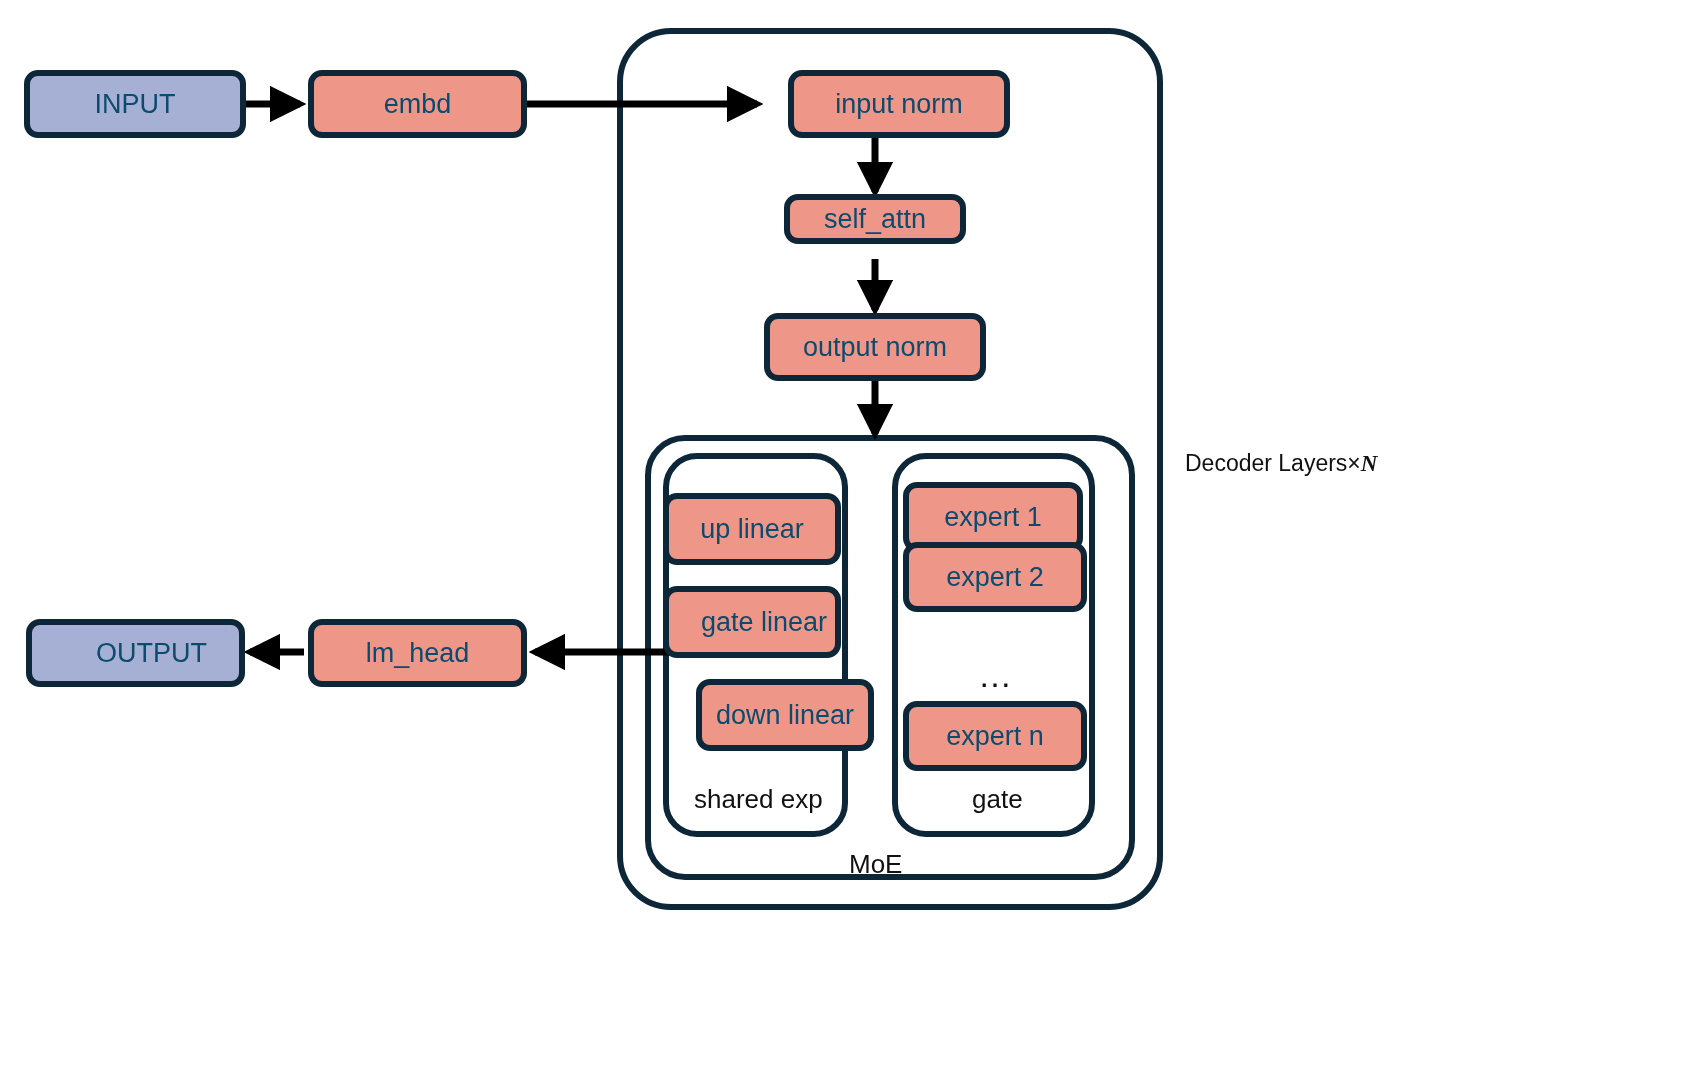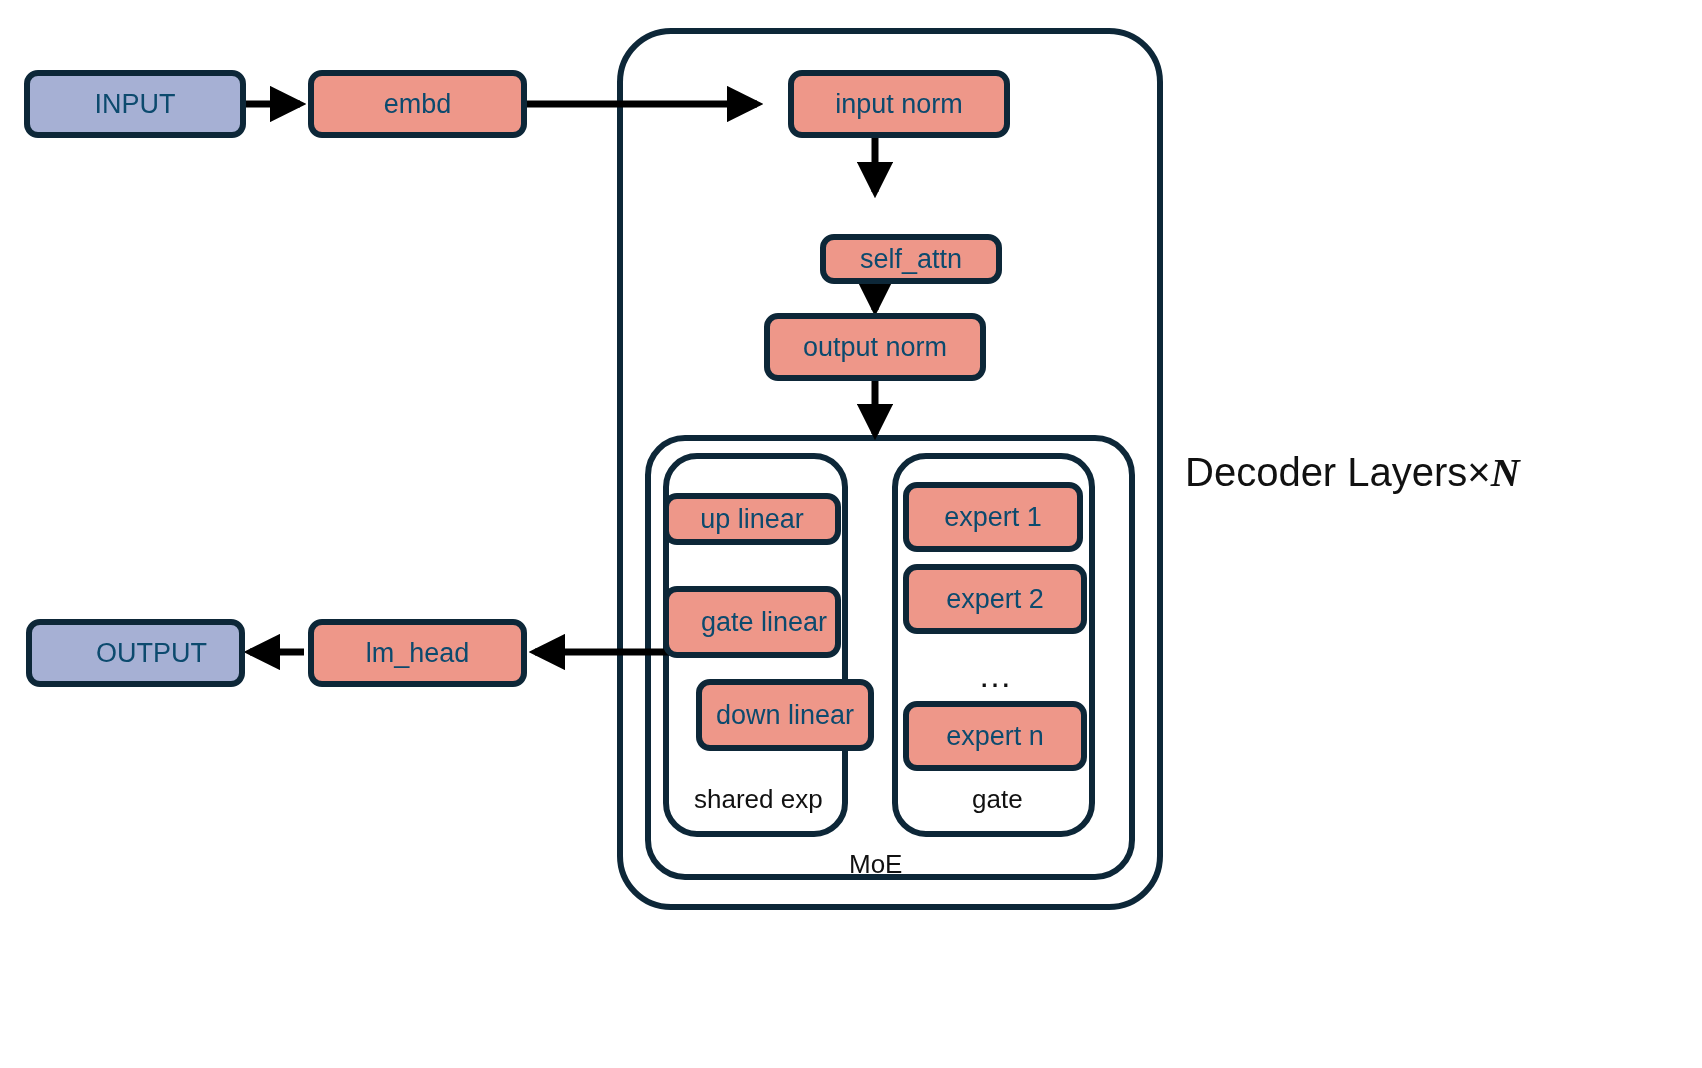--- a/index.html
+++ b/index.html
@@ -35,21 +35,21 @@
 
   
   .label{
     position:absolute;
     color:#111111;
     white-space:nowrap;
     user-select:none;
     line-height:1;
   }
   .label.group-cap{font-size:26px;}
-  .label.decoder{font-size:40px;}
+  .label.decoder{font-size:23px;}
   .label.dots{font-size:34px;letter-spacing:2px;color:#111;}
   .ital-n{font-family:"Liberation Serif","DejaVu Serif",serif;font-style:italic;font-weight:bold;}
 
   
   #wires{position:absolute;left:0;top:0;width:1702px;height:1068px;pointer-events:none;}
   #wires .wire{stroke:#000000;stroke-width:7;fill:none;}
 </style>
 </head>
 <body>
 
@@ -84,33 +84,33 @@
 
     <line class="wire" x1="304" y1="652" x2="250" y2="652" marker-end="url(#arrowhead)"></line>
   </svg>
 
   <div class="node blue" style="left:24px;top:70px;width:222px;height:68px;">INPUT</div>
 
   <div class="node salmon" style="left:308px;top:70px;width:219px;height:68px;">embd</div>
 
   <div class="node salmon" style="left:788px;top:70px;width:222px;height:68px;">input norm</div>
 
-  <div class="node salmon" style="left:820px;top:194px;width:182px;height:50px;margin-top:40px;">self_attn</div>
+  <div class="node salmon" style="left:784px;top:194px;width:182px;height:50px;">self_attn</div>
 
   <div class="node salmon" style="left:764px;top:313px;width:222px;height:68px;">output norm</div>
 
-  <div class="node salmon" style="left:663px;top:493px;width:178px;height:52px;">up linear</div>
+  <div class="node salmon" style="left:663px;top:493px;width:178px;height:72px;">up linear</div>
 
   <div class="node salmon" style="left:663px;top:586px;width:178px;height:72px;padding-left:24px;">gate linear</div>
 
   <div class="node salmon" style="left:663px;top:679px;width:178px;height:72px;margin-left:33px;">down linear</div>
 
   <div class="node salmon" style="left:903px;top:482px;width:180px;height:70px;">expert 1</div>
 
-  <div class="node salmon" style="left:903px;top:564px;width:184px;height:70px;">expert 2</div>
+  <div class="node salmon" style="left:903px;top:542px;width:184px;height:70px;">expert 2</div>
 
   <div class="label dots" style="left:978px;top:658px;">…</div>
 
   <div class="node salmon" style="left:903px;top:701px;width:184px;height:70px;">expert n</div>
 
   <div class="label group-cap" style="left:694px;top:786px;">shared exp</div>
 
   <div class="label group-cap" style="left:972px;top:786px;">gate</div>
 
   <div class="label group-cap" style="left:849px;top:851px;">MoE</div>

